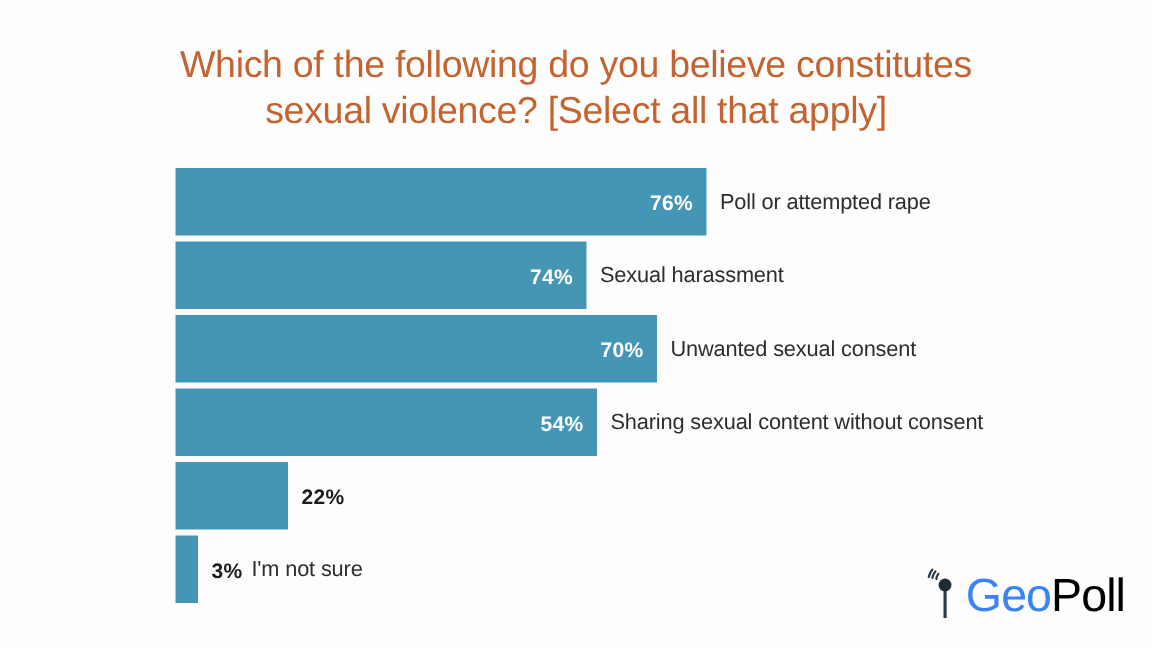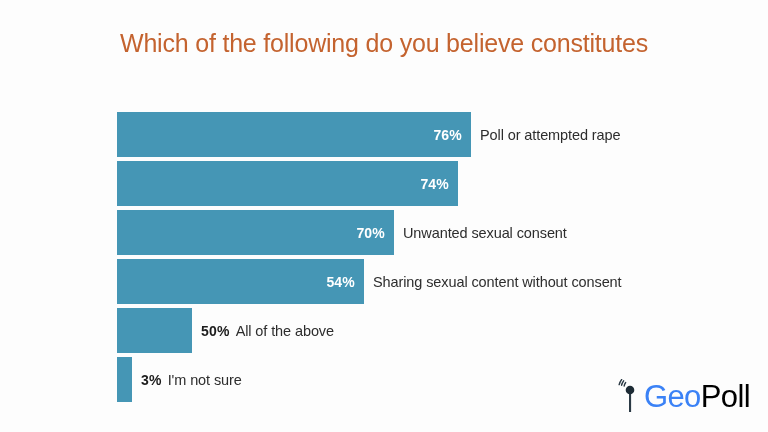--- a/index.html
+++ b/index.html
@@ -119,55 +119,56 @@
   #logo-geo { color: #3b82f6; }
   #logo-poll { color: #000000; }
 </style>
 </head>
 <body>
 
 <div id="slide">
 
   <div id="chart-title">
     <span class="tline">Which of the following do you believe constitutes</span>
+    <span class="tline">sexual violence? [Select all that apply]</span>
   </div>
 
   <div id="chart-area">
 
     <div class="bar-row">
       <div class="bar" style="width:354px">
         <span class="pct-in">76%</span>
       </div>
       <span class="cat-label">Poll or attempted rape</span>
     </div>
 
     <div class="bar-row">
-      <div class="bar" style="width:341px">
+      <div class="bar" style="width:274px">
         <span class="pct-in">74%</span>
       </div>
+      <span class="cat-label">Sexual harassment</span>
     </div>
 
     <div class="bar-row">
-      <div class="bar" style="width:277px">
+      <div class="bar" style="width:321px">
         <span class="pct-in">70%</span>
       </div>
       <span class="cat-label">Unwanted sexual consent</span>
     </div>
 
     <div class="bar-row">
-      <div class="bar" style="width:247px">
+      <div class="bar" style="width:281px">
         <span class="pct-in">54%</span>
       </div>
       <span class="cat-label">Sharing sexual content without consent</span>
     </div>
 
     <div class="bar-row">
       <div class="bar" style="width:75px"></div>
-      <span class="pct-out">50%</span>
-      <span class="cat-label tight">All of the above</span>
+      <span class="pct-out">22%</span>
     </div>
 
     <div class="bar-row">
       <div class="bar" style="width:15px"></div>
       <span class="pct-out">3%</span>
       <span class="cat-label tight">I'm not sure</span>
     </div>
 
   </div>
 

